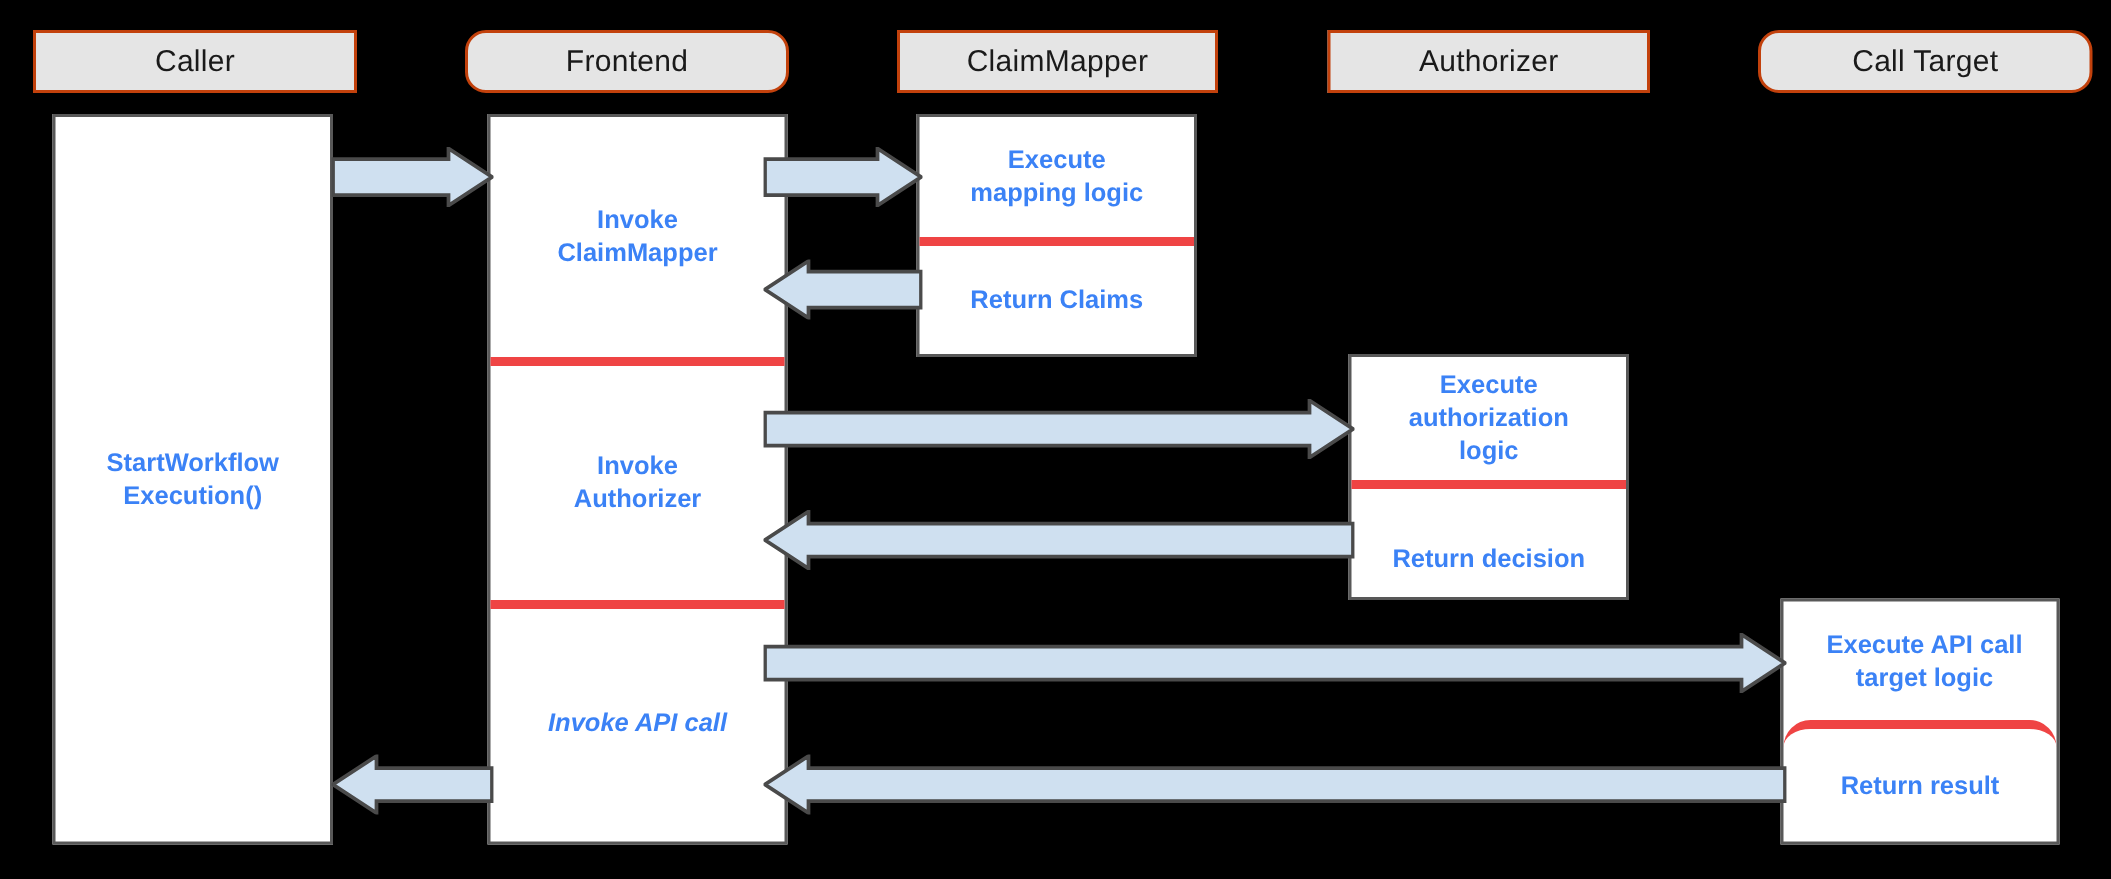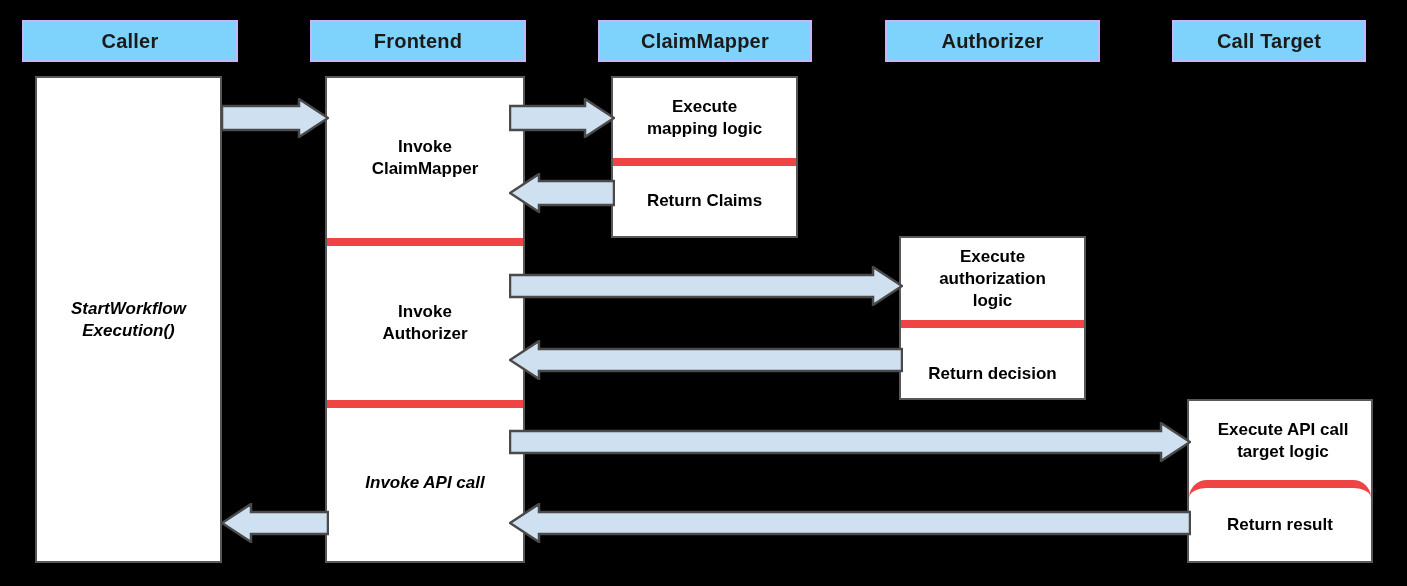--- a/index.html
+++ b/index.html
@@ -13,91 +13,91 @@
     height: 586px;
     background: #000000;
     font-family: "Liberation Sans", sans-serif;
     overflow: hidden;
   }
 
   
   .lifeline-header {
     position: absolute;
     box-sizing: border-box;
-    background: #7dd3fc;
-    border: 2px solid #c4b5fd;
+    background: #e5e5e5;
+    border: 2px solid #c2410c;
     display: flex;
     align-items: center;
     justify-content: center;
     color: #1a1a1a;
     font-size: 20px;
-    font-weight: 700;
+    font-weight: 400;
     letter-spacing: .2px;
     white-space: nowrap;
   }
 
   
   .activation {
     position: absolute;
     box-sizing: border-box;
     background: #ffffff;
     border: 2px solid #585858;
     display: flex;
     flex-direction: column;
   }
   .act-cell {
     box-sizing: border-box;
     flex: 0 0 auto;
     display: flex;
     align-items: center;
     justify-content: center;
     text-align: center;
-    color: #000000;
+    color: #3b82f6;
     font-size: 17px;
     font-weight: 700;
     line-height: 1.28;
     padding: 2px 6px;
     position: relative;
   }
   .act-cell + .act-cell {
-    border-top: 8px solid #ef4444;
+    border-top: 6px solid #ef4444;
   }
 
   
   .arrow {
     position: absolute;
   }
   .arrow svg { display: block; }
 </style>
 </head>
 <body>
 
 <div id="canvas">
 
   <div class="lifeline-header" style="left:22px;  top:20px; width:216px; height:42px;">
     <span>Caller</span>
   </div>
 
-  <div class="lifeline-header" style="left:310px; top:20px; width:216px; height:42px;">
+  <div class="lifeline-header" style="left:310px; top:20px; width:216px; height:42px;border-radius:14px;">
     <span>Frontend</span>
   </div>
 
   <div class="lifeline-header" style="left:598px; top:20px; width:214px; height:42px;">
     <span>ClaimMapper</span>
   </div>
 
   <div class="lifeline-header" style="left:885px; top:20px; width:215px; height:42px;">
     <span>Authorizer</span>
   </div>
 
-  <div class="lifeline-header" style="left:1172px; top:20px; width:194px; height:42px;">
+  <div class="lifeline-header" style="left:1172px; top:20px; width:223px; height:42px;border-radius:14px;">
     <span>Call Target</span>
   </div>
 
-  <div class="activation" style="left:35px; top:76px; width:187px; height:487px;font-style:italic;">
+  <div class="activation" style="left:35px; top:76px; width:187px; height:487px;">
     <div class="act-cell" style="height:483px;">StartWorkflow<br>Execution()</div>
   </div>
 
   <div class="activation" style="left:325px; top:76px; width:200px; height:487px;">
     <div class="act-cell" style="height:160px;">Invoke<br>ClaimMapper</div>
     <div class="act-cell" style="height:162px;">Invoke<br>Authorizer</div>
     <div class="act-cell" style="height:157px;font-style:italic;">Invoke API call</div>
   </div>
 
   <div class="activation" style="left:611px; top:76px; width:187px; height:162px;">

